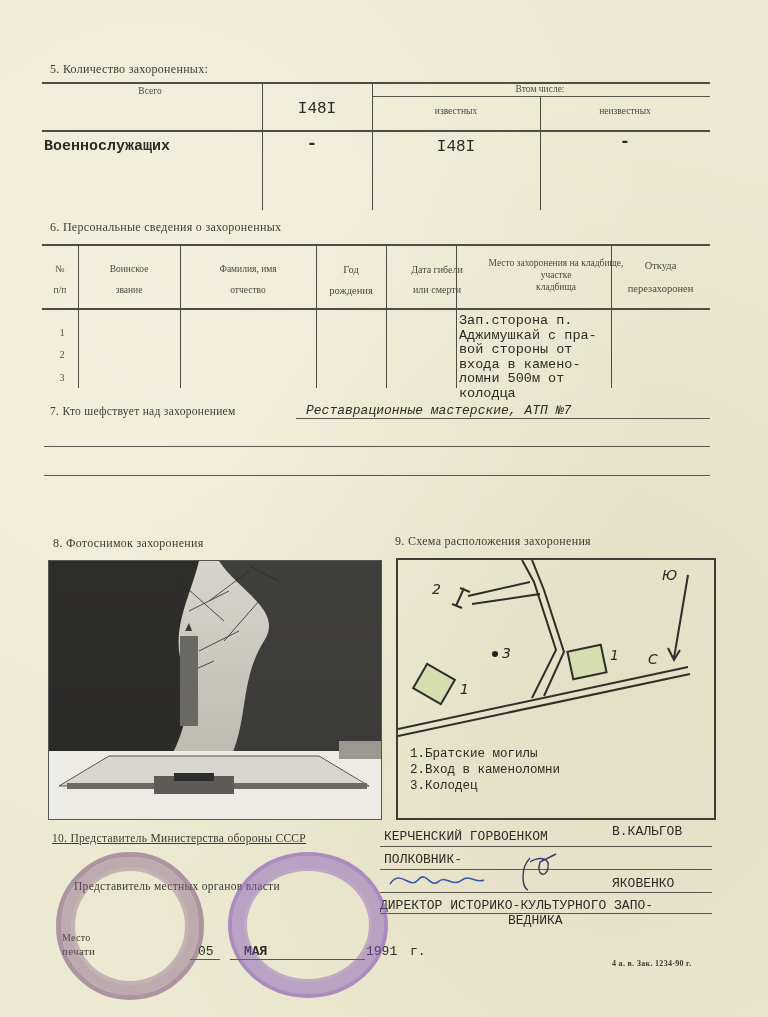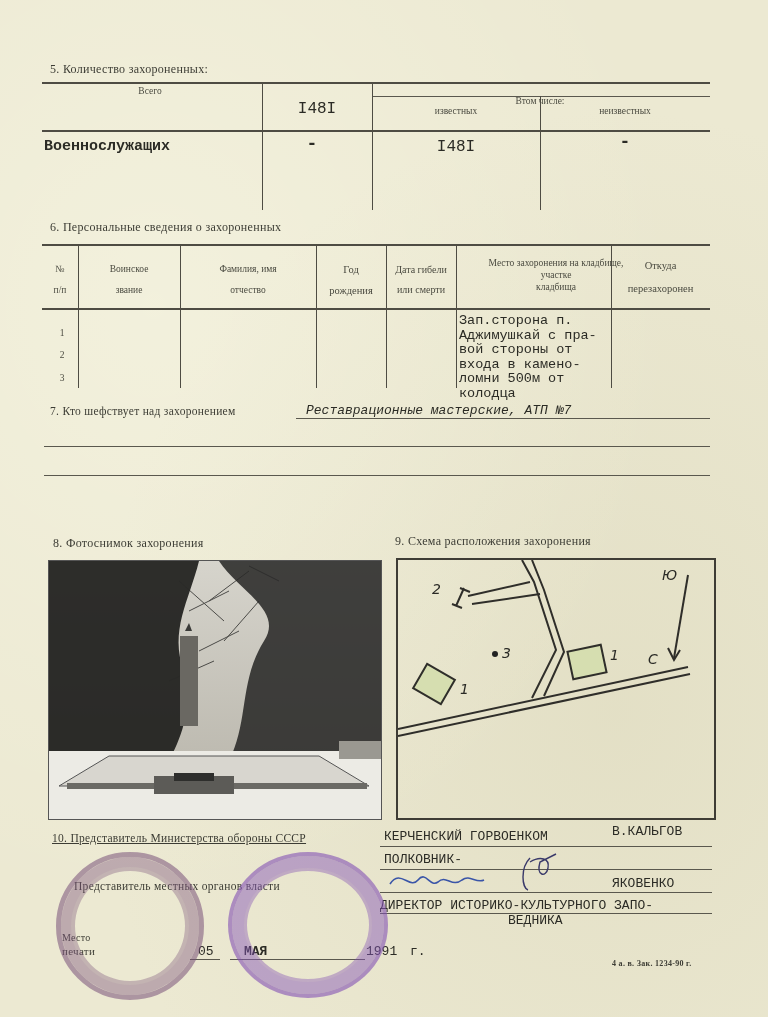--- a/index.html
+++ b/index.html
@@ -34,21 +34,21 @@
 <div class="abs label" style="left:50px;top:62px;">5. Количество захороненных:</div>
 <div class="hline" style="left:42px;top:82px;width:668px;"></div>
 <div class="hthin" style="left:372px;top:96px;width:338px;"></div>
 <div class="hline" style="left:42px;top:130px;width:668px;"></div>
 <div class="vline" style="left:262px;top:82px;height:128px;"></div>
 <div class="vline" style="left:372px;top:82px;height:128px;"></div>
 <div class="vline" style="left:540px;top:96px;height:114px;"></div>
 
 <div class="abs small" style="left:90px;top:84px;width:120px;">Всего</div>
 <div class="abs typed" style="left:262px;top:100px;width:110px;text-align:center;font-size:16px;">I48I</div>
-<div class="abs small" style="left:480px;top:82px;width:120px;margin-top:12px;">Втом числе:</div>
+<div class="abs small" style="left:480px;top:82px;width:120px;">Втом числе:</div>
 <div class="abs small" style="left:372px;top:104px;width:168px;">известных</div>
 <div class="abs small" style="left:540px;top:104px;width:170px;">неизвестных</div>
 
 <div class="abs typed" style="left:44px;top:138px;font-size:15px;font-weight:bold;">Военнослужащих</div>
 <div class="abs typed" style="left:262px;top:134px;width:100px;text-align:center;font-size:18px;font-weight:bold;">-</div>
 <div class="abs typed" style="left:372px;top:138px;width:168px;text-align:center;font-size:16px;">I48I</div>
 <div class="abs typed" style="left:570px;top:132px;width:110px;text-align:center;font-size:18px;font-weight:bold;">-</div>
 
 <div class="abs label" style="left:50px;top:220px;">6. Персональные сведения о захороненных</div>
 <div class="hline" style="left:42px;top:244px;width:668px;"></div>
@@ -69,21 +69,21 @@
   <div style="margin-top:6px;">звание</div>
 </div>
 <div class="abs small" style="left:180px;top:262px;width:136px;">
   <div>Фамилия, имя</div>
   <div style="margin-top:6px;">отчество</div>
 </div>
 <div class="abs small" style="left:316px;top:262px;width:70px;font-size:10.5px;">
   <div>Год</div>
   <div style="margin-top:4px;">рождения</div>
 </div>
-<div class="abs small" style="left:386px;top:262px;width:70px;font-size:10px;">
+<div class="abs small" style="left:386px;top:262px;width:70px;font-size:10px;padding-left:16px;">
   <div>Дата гибели</div>
   <div style="margin-top:4px;">или смерти</div>
 </div>
 <div class="abs small" style="left:462px;top:258px;width:144px;line-height:1.25;margin-left:22px;">
   <div>Место захоронения на кладбище, участке</div>
   <div>кладбища</div>
 </div>
 <div class="abs small" style="left:611px;top:258px;width:99px;font-size:10.5px;">
   <div>Откуда</div>
   <div style="margin-top:6px;">перезахоронен</div>
@@ -167,20 +167,25 @@
     <circle cx="97" cy="94" r="3" fill="#222"></circle>
     <g font-family="DejaVu Sans, sans-serif" font-style="italic" font-size="14" fill="#2a2a26">
       <text x="34" y="34">2</text>
       <text x="104" y="98">3</text>
       <text x="62" y="134">1</text>
       <text x="212" y="100">1</text>
       <text x="264" y="20">Ю</text>
       <text x="250" y="104">С</text>
     </g>
   </svg>
+  <div class="abs typed" style="left:12px;top:186px;font-size:12.5px;line-height:16px;">
+    <div>1.Братские могилы</div>
+    <div>2.Вход в каменоломни</div>
+    <div>3.Колодец</div>
+  </div>
 </div>
 
 <div class="abs label" style="left:52px;top:832px;font-size:11.5px;text-decoration:underline;">10. Представитель Министерства обороны СССР</div>
 <div class="abs typed" style="left:384px;top:829px;font-size:13px;">КЕРЧЕНСКИЙ ГОРВОЕНКОМ</div>
 <div class="hthin" style="left:380px;top:846px;width:332px;"></div>
 <div class="abs typed" style="left:384px;top:852px;font-size:13px;">ПОЛКОВНИК-</div>
 <div class="abs typed" style="left:612px;top:824px;font-size:13px;">В.КАЛЬГОВ</div>
 <div class="hthin" style="left:380px;top:869px;width:332px;"></div>
 <div class="abs label" style="left:74px;top:880px;font-size:11.5px;">Представитель местных органов власти</div>
 <div class="abs typed" style="left:612px;top:876px;font-size:13px;">ЯКОВЕНКО</div>

